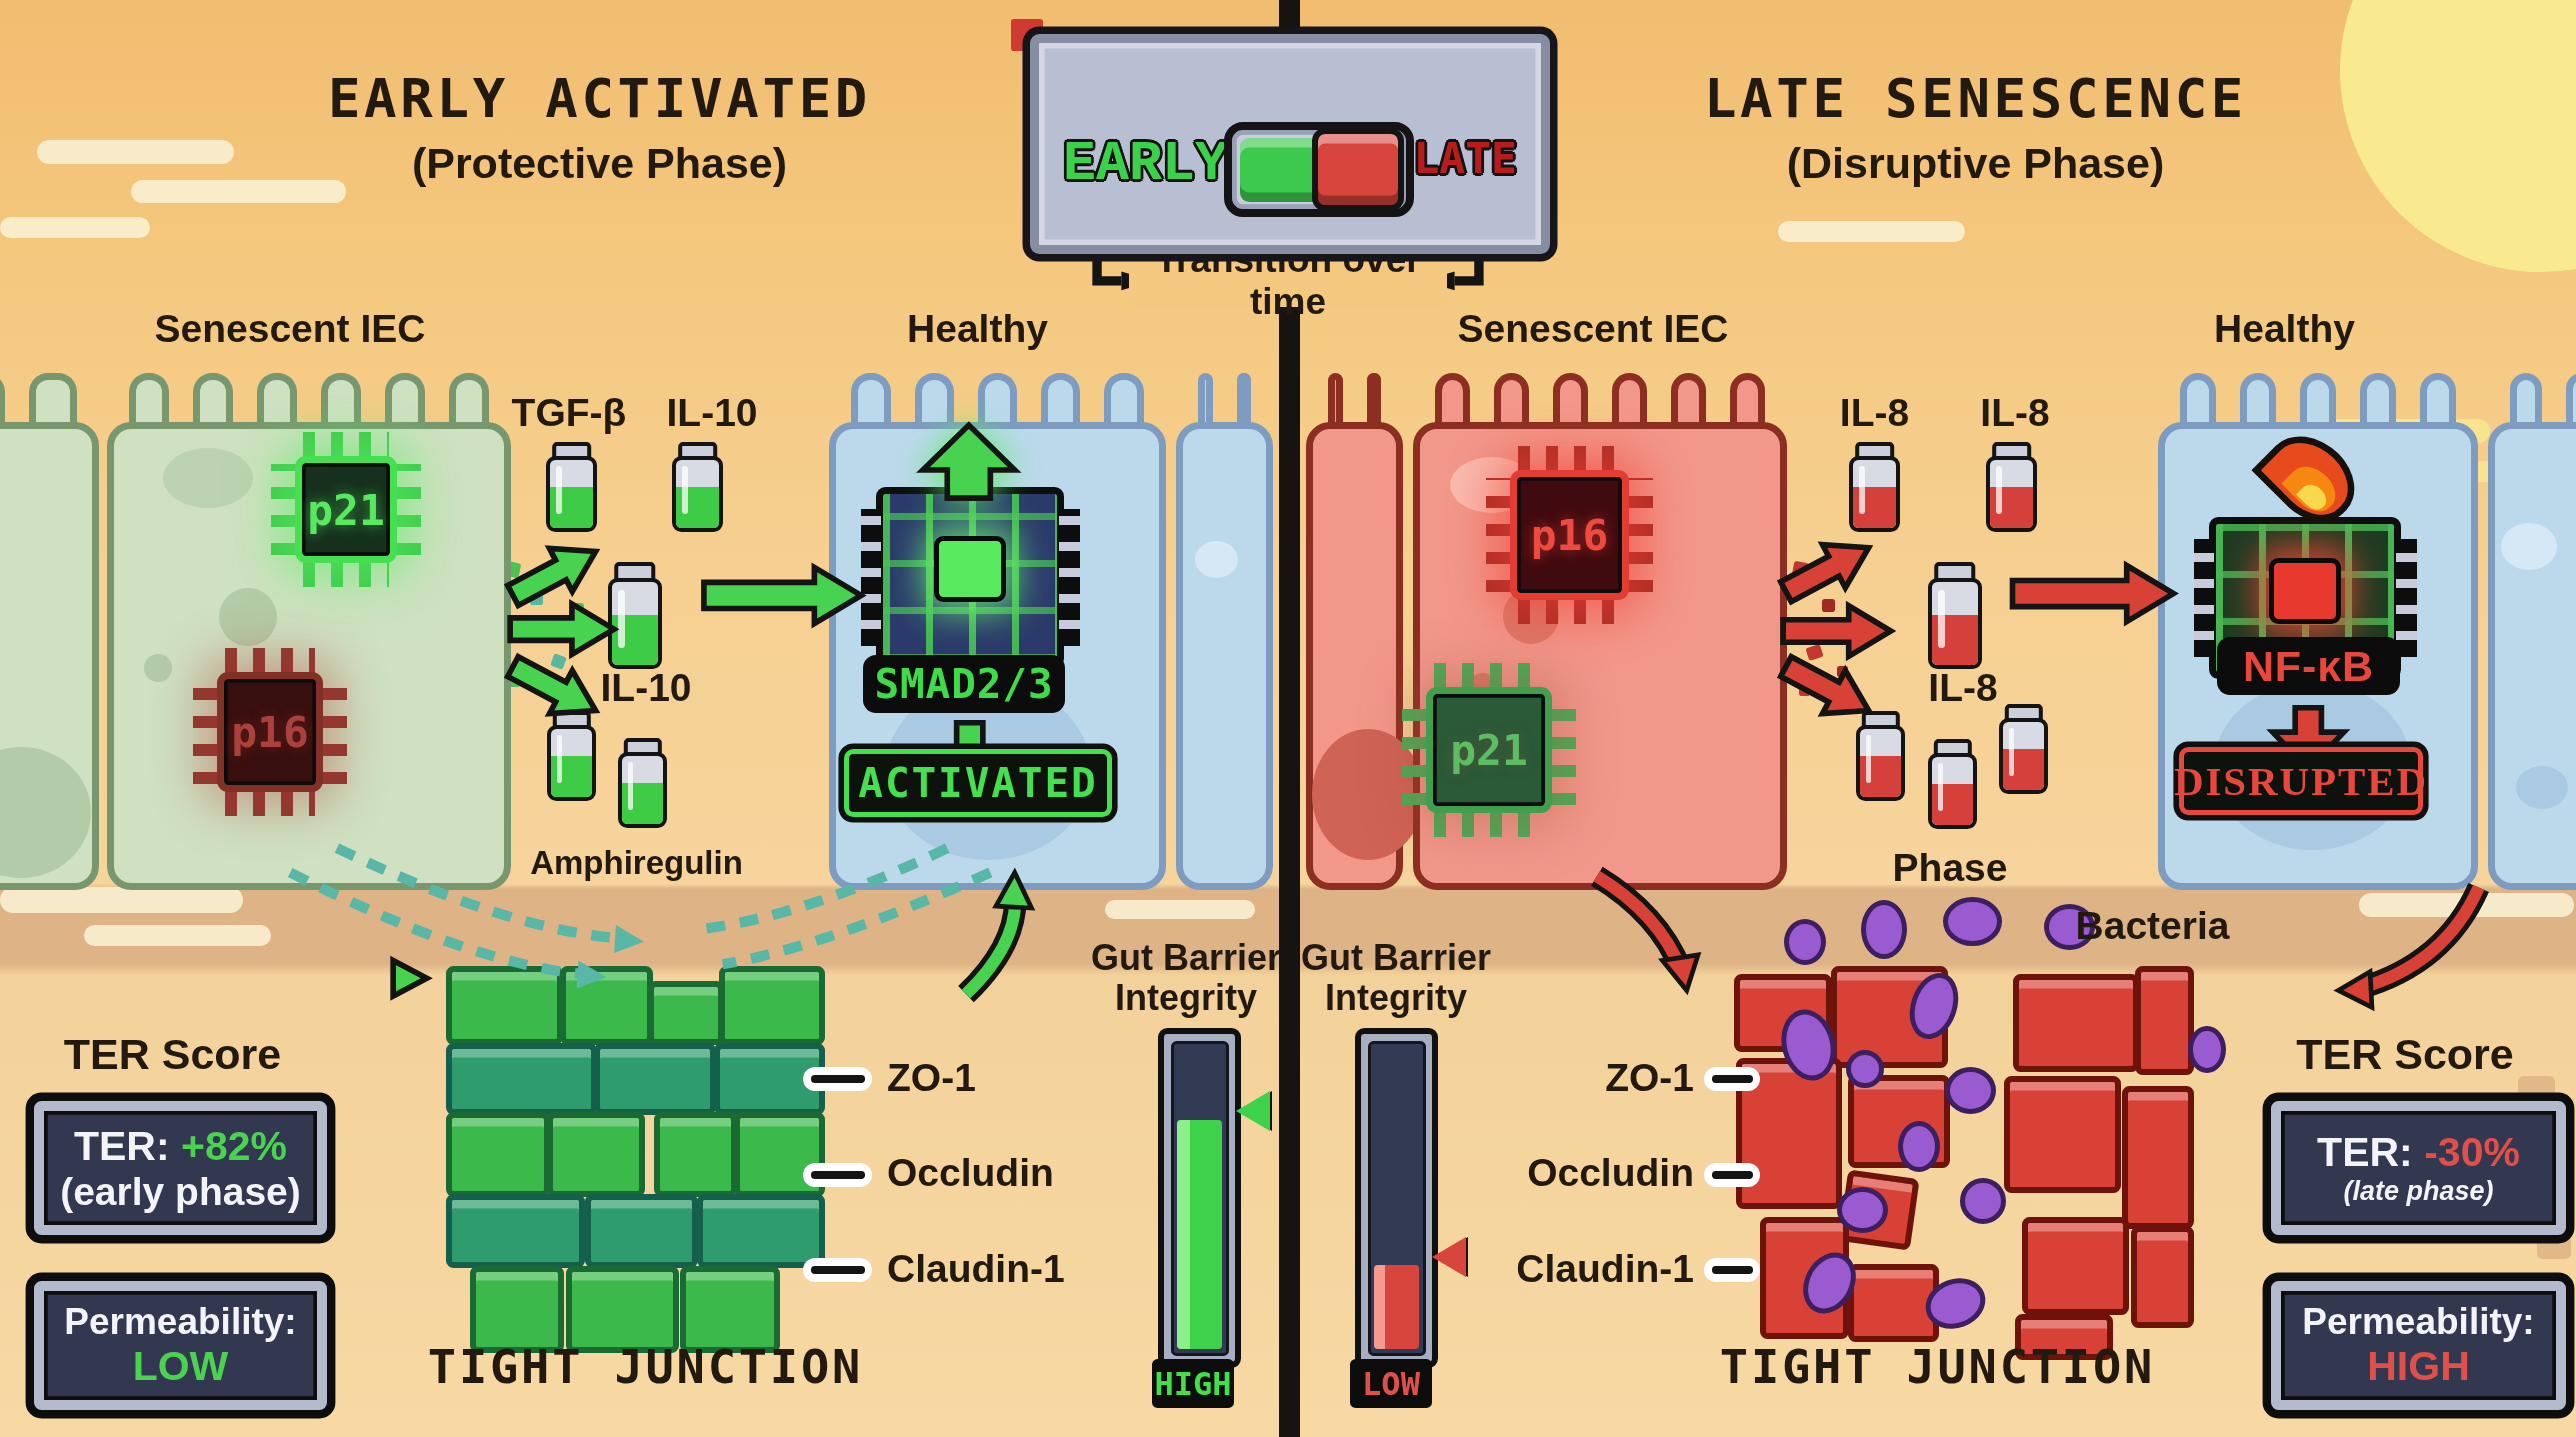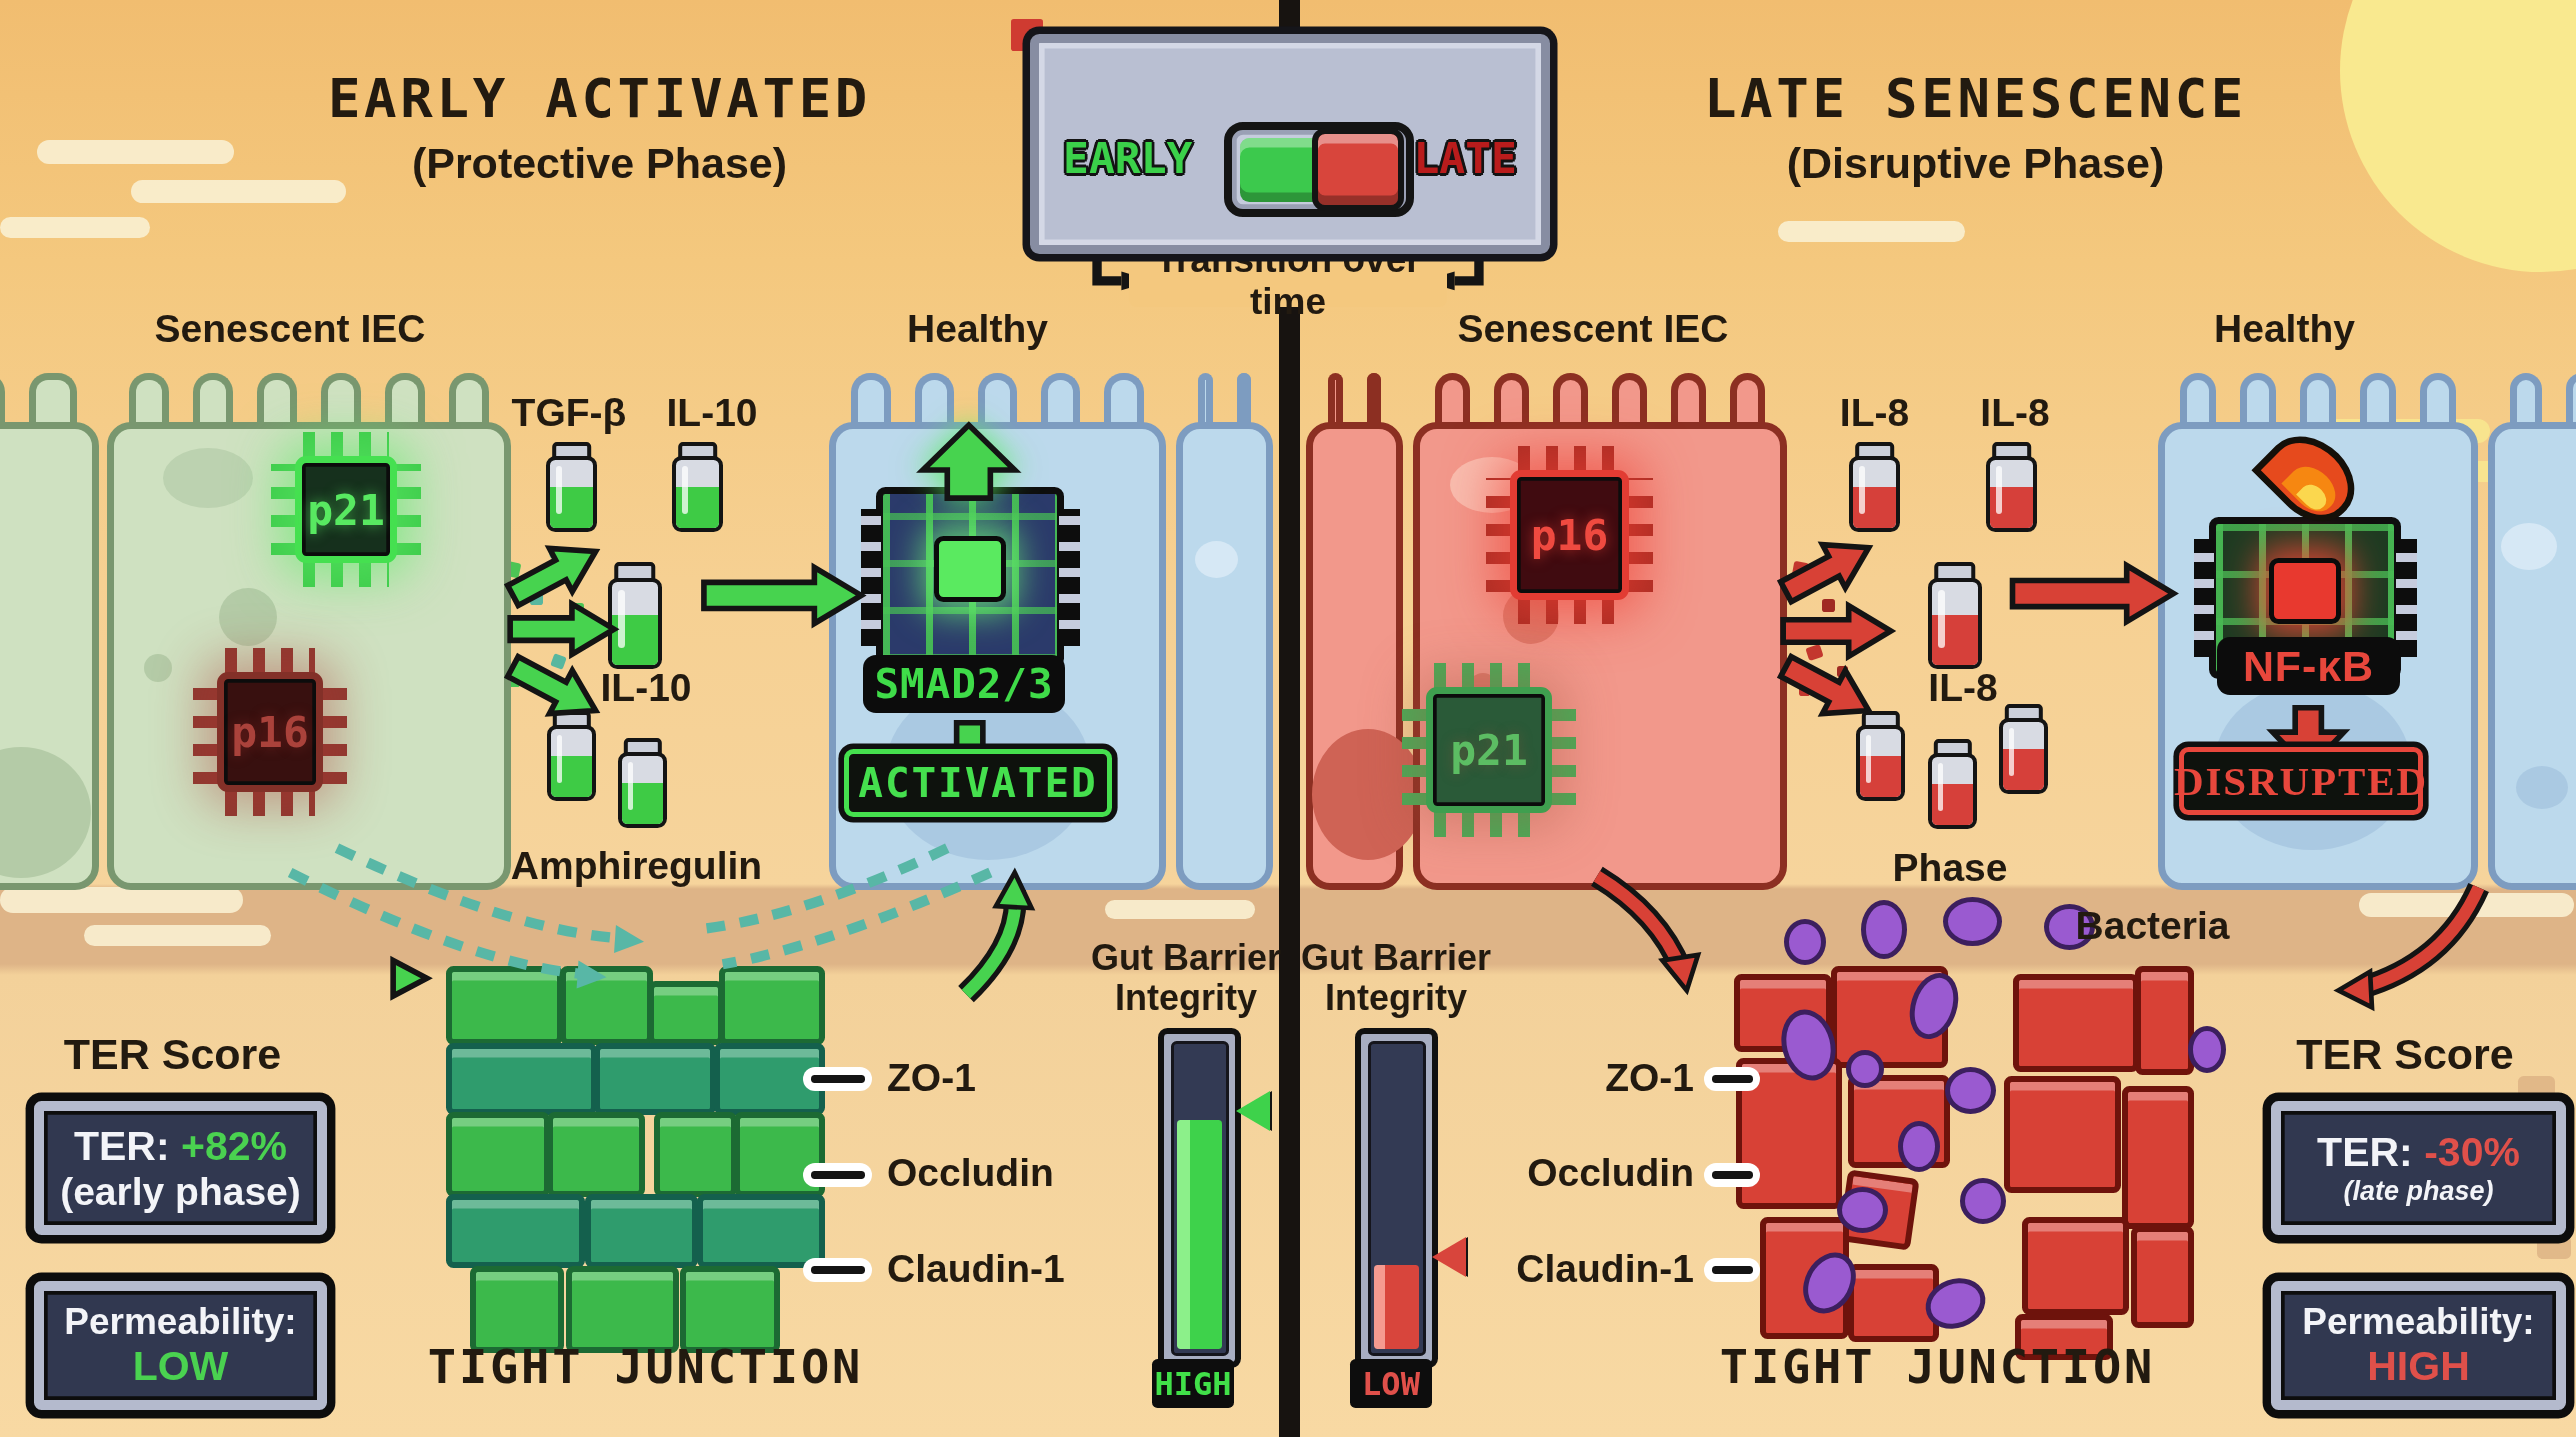--- a/index.html
+++ b/index.html
@@ -102,21 +102,21 @@
 <div class="pxl" style="left:1011px;top:19px;width:32px;height:32px;background:#cf3b31;"></div>
 
 <div class="divider abs" style="left:1279px;top:0;width:20.6px;height:1438px;z-index:2;"></div>
 
 <div class="lbl mono ctr" style="left:225px;top:67px;width:749px;font-size:54px;letter-spacing:3.7px;z-index:5;">EARLY ACTIVATED</div>
 <div class="lbl ctr" style="left:225px;top:139px;width:749px;font-size:43px;z-index:5;">(Protective Phase)</div>
 <div class="lbl mono ctr" style="left:1601px;top:67px;width:749px;font-size:54px;letter-spacing:3.7px;z-index:5;">LATE SENESCENCE</div>
 <div class="lbl ctr" style="left:1601px;top:139px;width:749px;font-size:43px;z-index:5;">(Disruptive Phase)</div>
 
 <div class="sasp abs" style="left:1030px;top:34px;width:502px;height:202px;z-index:6;">
-  <div class="lbl mono px-outline" style="left:24px;top:90px;font-size:43px;color:#3bd14a;">EARLY</div>
+  <div class="lbl mono px-outline" style="left:24px;top:90px;font-size:55px;color:#3bd14a;font-family:Liberation Mono, monospace;">EARLY</div>
   <div class="toggle abs" style="left:185px;top:79px;width:174px;height:79px;">
     <div class="tg-green"></div>
     <div class="tg-knob"></div>
   </div>
   <div class="lbl mono px-outline" style="right:24px;top:90px;font-size:43px;color:#b91c1c;">LATE</div>
 </div>
 <div class="lbl ctr" style="left:1129px;top:255px;width:318px;height:52px;font-size:37px;background:#f4c87e;border-radius:7.5px;z-index:5;">Transition over time</div>
 
 <div class="lbl ctr" style="left:103px;top:307px;width:374px;font-size:39px;z-index:5;">Senescent IEC</div>
 <div class="cell" style="left:-66px;top:373px;width:165px;height:517px;--c:#cfe1c1;--o:#79976f;z-index:3;">
@@ -193,21 +193,21 @@
       <div class="vshine"></div>
     </div>
   </div>
 <div class="vial" style="left:618px;top:738px;width:49px;height:90px;--liq:#3ecb45;z-index:4;">
     <div class="vcap"></div>
     <div class="vbody">
       <div class="vliq"></div>
       <div class="vshine"></div>
     </div>
   </div>
-<div class="lbl ctr" style="left:468px;top:844px;width:337px;font-size:39px;z-index:5;">Amphiregulin</div>
+<div class="lbl ctr" style="left:468px;top:844px;width:337px;font-size:33px;z-index:5;">Amphiregulin</div>
 
 <div class="pxl" style="left:505px;top:562px;width:15px;height:15px;background:#4cc455;transform:rotate(12deg);"></div>
 <div class="pxl" style="left:530px;top:592px;width:13px;height:13px;background:#58b79f;"></div>
 <div class="pxl" style="left:549px;top:547px;width:11.2px;height:11.2px;background:#58b79f;transform:rotate(-15deg);"></div>
 <div class="pxl" style="left:522px;top:623px;width:17px;height:15px;background:#4cc455;"></div>
 <div class="pxl" style="left:552px;top:655px;width:13px;height:13px;background:#58b79f;transform:rotate(20deg);"></div>
 <div class="pxl" style="left:509px;top:676px;width:11.2px;height:11.2px;background:#4cc455;"></div>
 <div class="pxl" style="left:573px;top:603px;width:11.2px;height:11.2px;background:#4cc455;"></div>
 
 <div class="lbl ctr" style="left:842px;top:307px;width:271px;font-size:39px;z-index:5;">Healthy</div>

